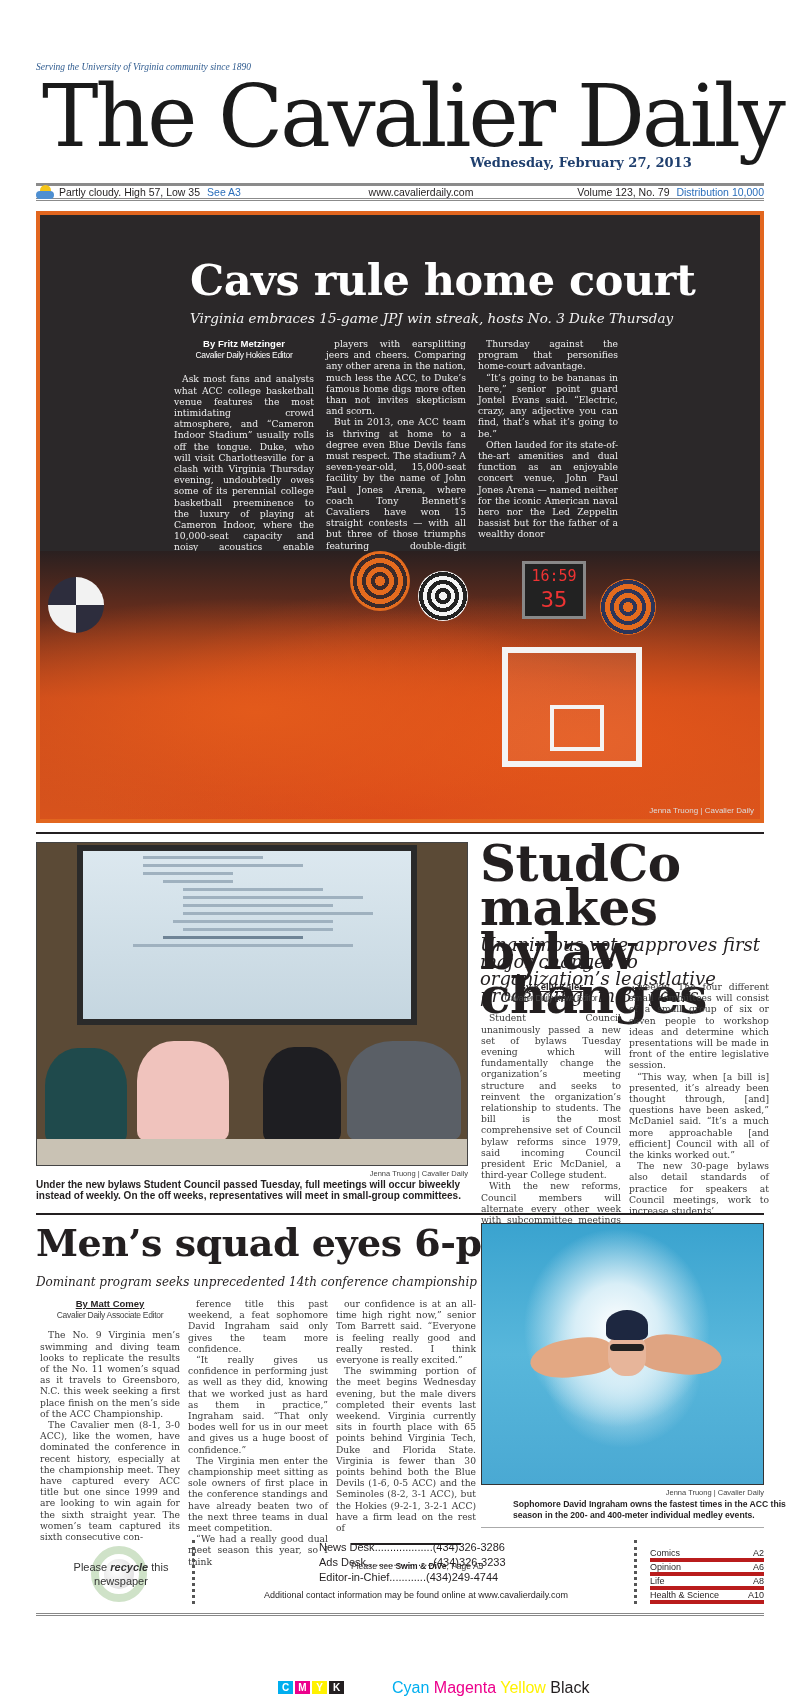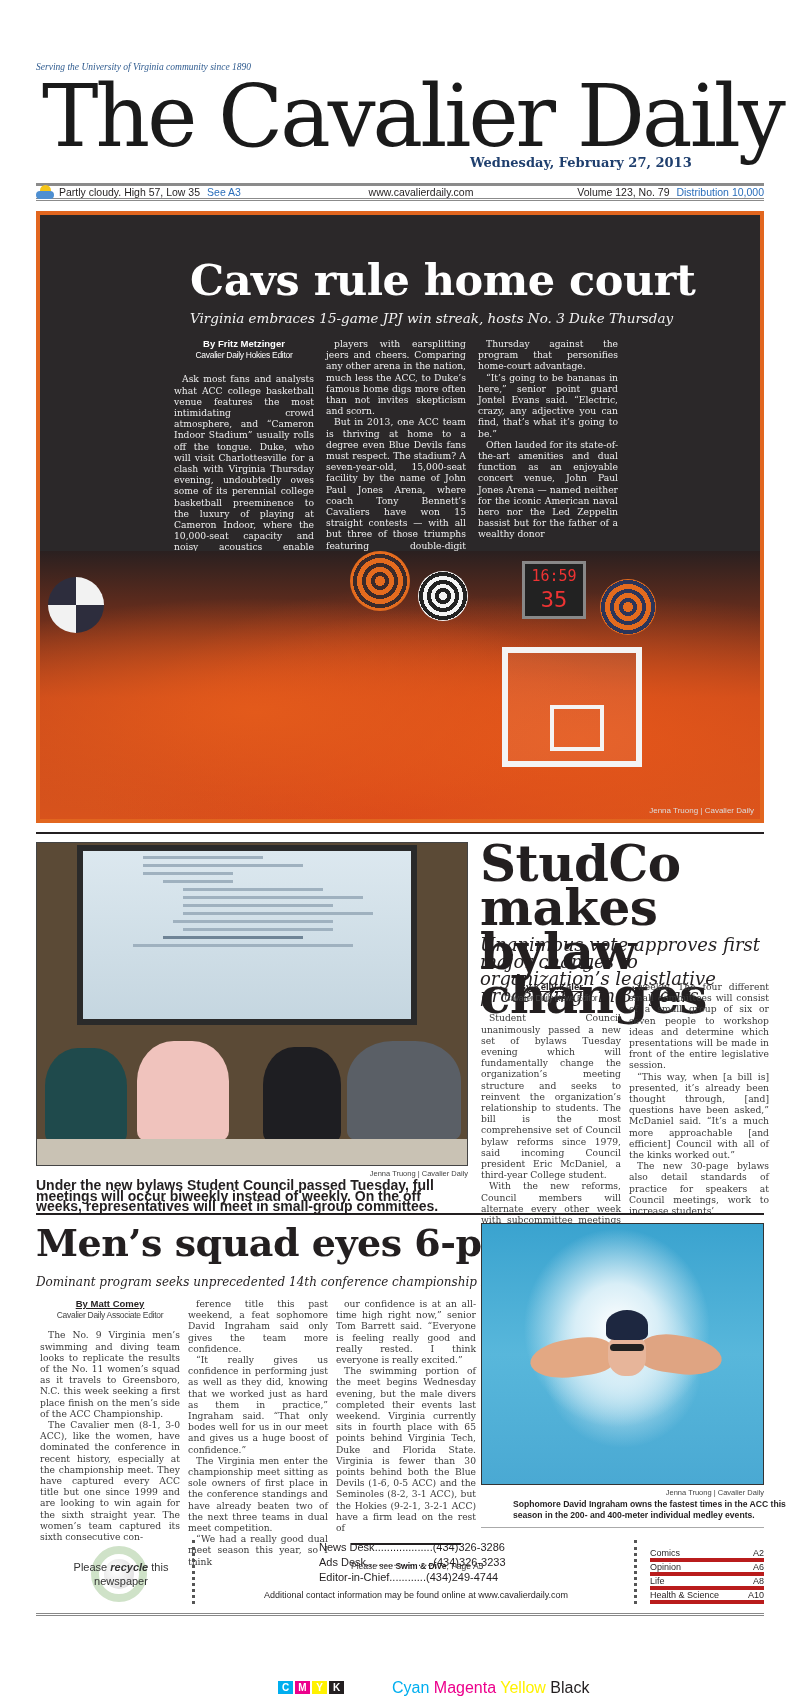--- a/index.html
+++ b/index.html
@@ -48,21 +48,21 @@
   .rule { position: absolute; left: 36px; width: 728px; height: 0; border-top: 2px solid #231f20; }
 
   
   .photo2 { left: 36px; top: 842px; width: 432px; height: 324px; background:
     linear-gradient(180deg, #5b4a36 0%, #5b4a36 100%); border: 1px solid #444; overflow: hidden; }
   .photo2 .screen { position: absolute; left: 40px; top: 2px; width: 340px; height: 180px; background: linear-gradient(180deg, #dce8ef, #c5d6e0); border: 6px solid #2a2a2a; }
   .photo2 .screen .line { height: 3px; background: #9fb1bf; margin: 5px 0 0 60px; }
   .photo2 .table { position: absolute; left: 0; top: 296px; width: 432px; height: 28px; background: #c9c2b4; }
   .person { position: absolute; border-radius: 40% 40% 10% 10%; }
   .credit-line { font-family: "Liberation Sans", sans-serif; font-size: 7.5px; color: #444; text-align: right; }
-  .caption { font-family: "Liberation Sans", sans-serif; font-weight: bold; font-size: 14px; line-height: 10.5px; color: #231f20; }
+  .caption { font-family: "Liberation Sans", sans-serif; font-weight: bold; font-size: 10px; line-height: 10.5px; color: #231f20; }
 
   .h2 { font-family: "DejaVu Serif", serif; font-weight: bold; color: #231f20; letter-spacing: -0.5px; }
   .deck { font-family: "DejaVu Serif", serif; font-style: italic; color: #231f20; }
   .body-col { width: 140px; font-family: "DejaVu Serif", serif; font-size: 9.2px; line-height: 11.2px; color: #3a3a3a; text-align: justify; }
   .body-col p { text-indent: 8px; }
   .dark .byline, .dark .byline-title { color: #fff; }
   .light .byline { color: #231f20; text-decoration: underline; }
   .light .byline-title { color: #444; }
 
   

